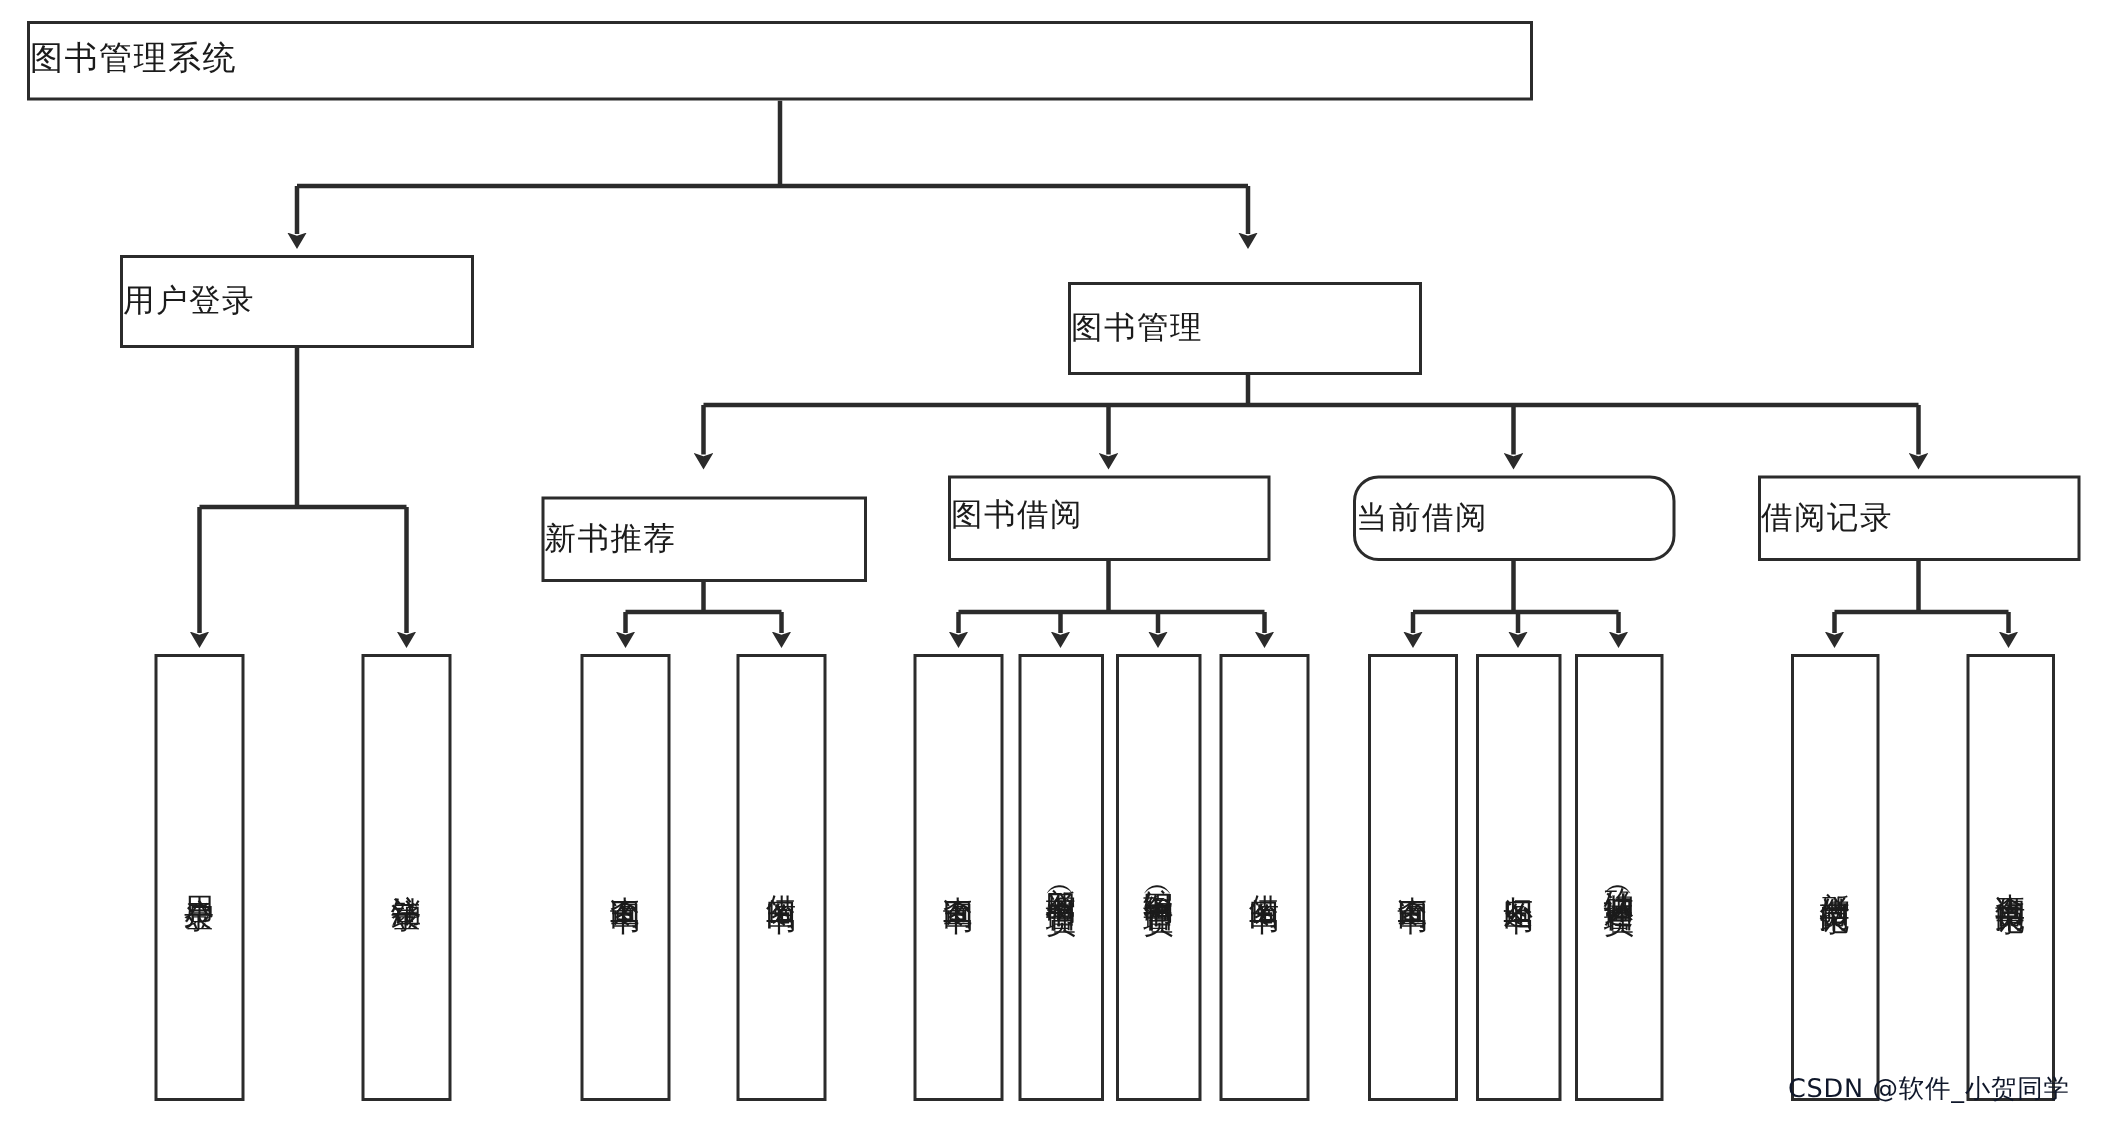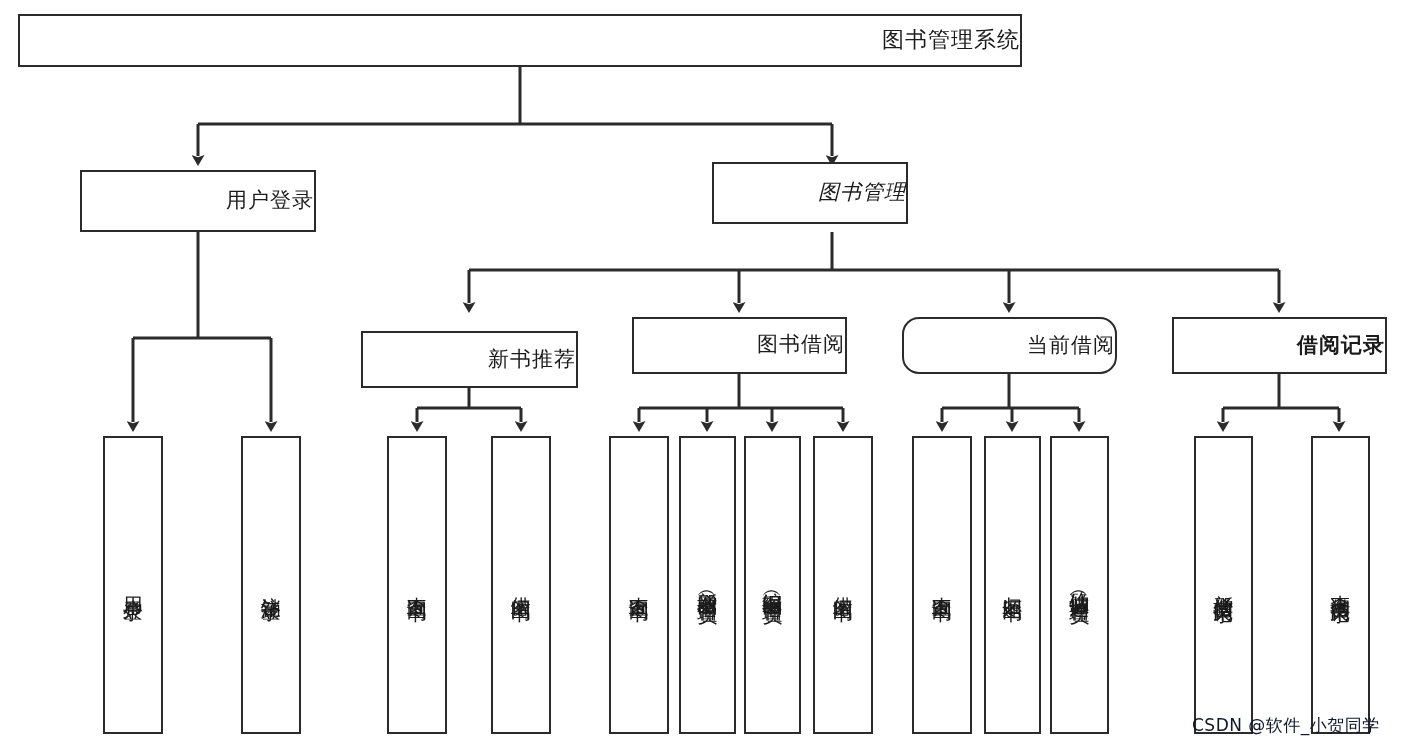--- a/index.html
+++ b/index.html
@@ -26,21 +26,21 @@
     height: 747px;
     pointer-events: none;
   }
   .node {
     position: absolute;
     box-sizing: border-box;
     background: #ffffff;
     border: 2px solid #2b2b2b;
     display: flex;
     align-items: center;
-    justify-content: flex-end;
+    justify-content: flex-start;
     color: #1b1b1b;
   }
   .node.horiz {
     font-size: 21px;
     letter-spacing: 1px;
     line-height: 1.1;
   }
   .node.root {
     font-size: 22px;
   }
@@ -127,34 +127,34 @@
     </g>
   </svg>
 
   <div class="node root horiz" style="left:18px; top:14px; width:1004px; height:53px;">
     <span>图书管理系统</span>
   </div>
 
   <div class="node horiz" style="left:80px; top:170px; width:236px; height:62px;">
     <span>用户登录</span>
   </div>
-  <div class="node horiz" style="left:712px; top:162px; width:196px; height:62px;font-style:italic;">
+  <div class="node horiz" style="left:712px; top:188px; width:236px; height:62px;">
     <span>图书管理</span>
   </div>
 
   <div class="node horiz" style="left:361px; top:317px; width:217px; height:57px;margin-top:14px;">
     <span>新书推荐</span>
   </div>
   <div class="node horiz" style="left:632px; top:317px; width:215px; height:57px;font-family:Liberation Mono, monospace;">
     <span>图书借阅</span>
   </div>
   <div class="node horiz" style="left:902px; top:317px; width:215px; height:57px;border-radius:17px;">
     <span>当前借阅</span>
   </div>
-  <div class="node horiz" style="left:1172px; top:317px; width:215px; height:57px;font-weight:bold;">
+  <div class="node horiz" style="left:1172px; top:317px; width:215px; height:57px;">
     <span>借阅记录</span>
   </div>
 
   <div class="node vert" style="left:103px; top:436px; width:60px; height:298px;">
     <span class="vtext">用户登录</span>
   </div>
   <div class="node vert" style="left:241px; top:436px; width:60px; height:298px;">
     <span class="vtext">注销登录</span>
   </div>
 

